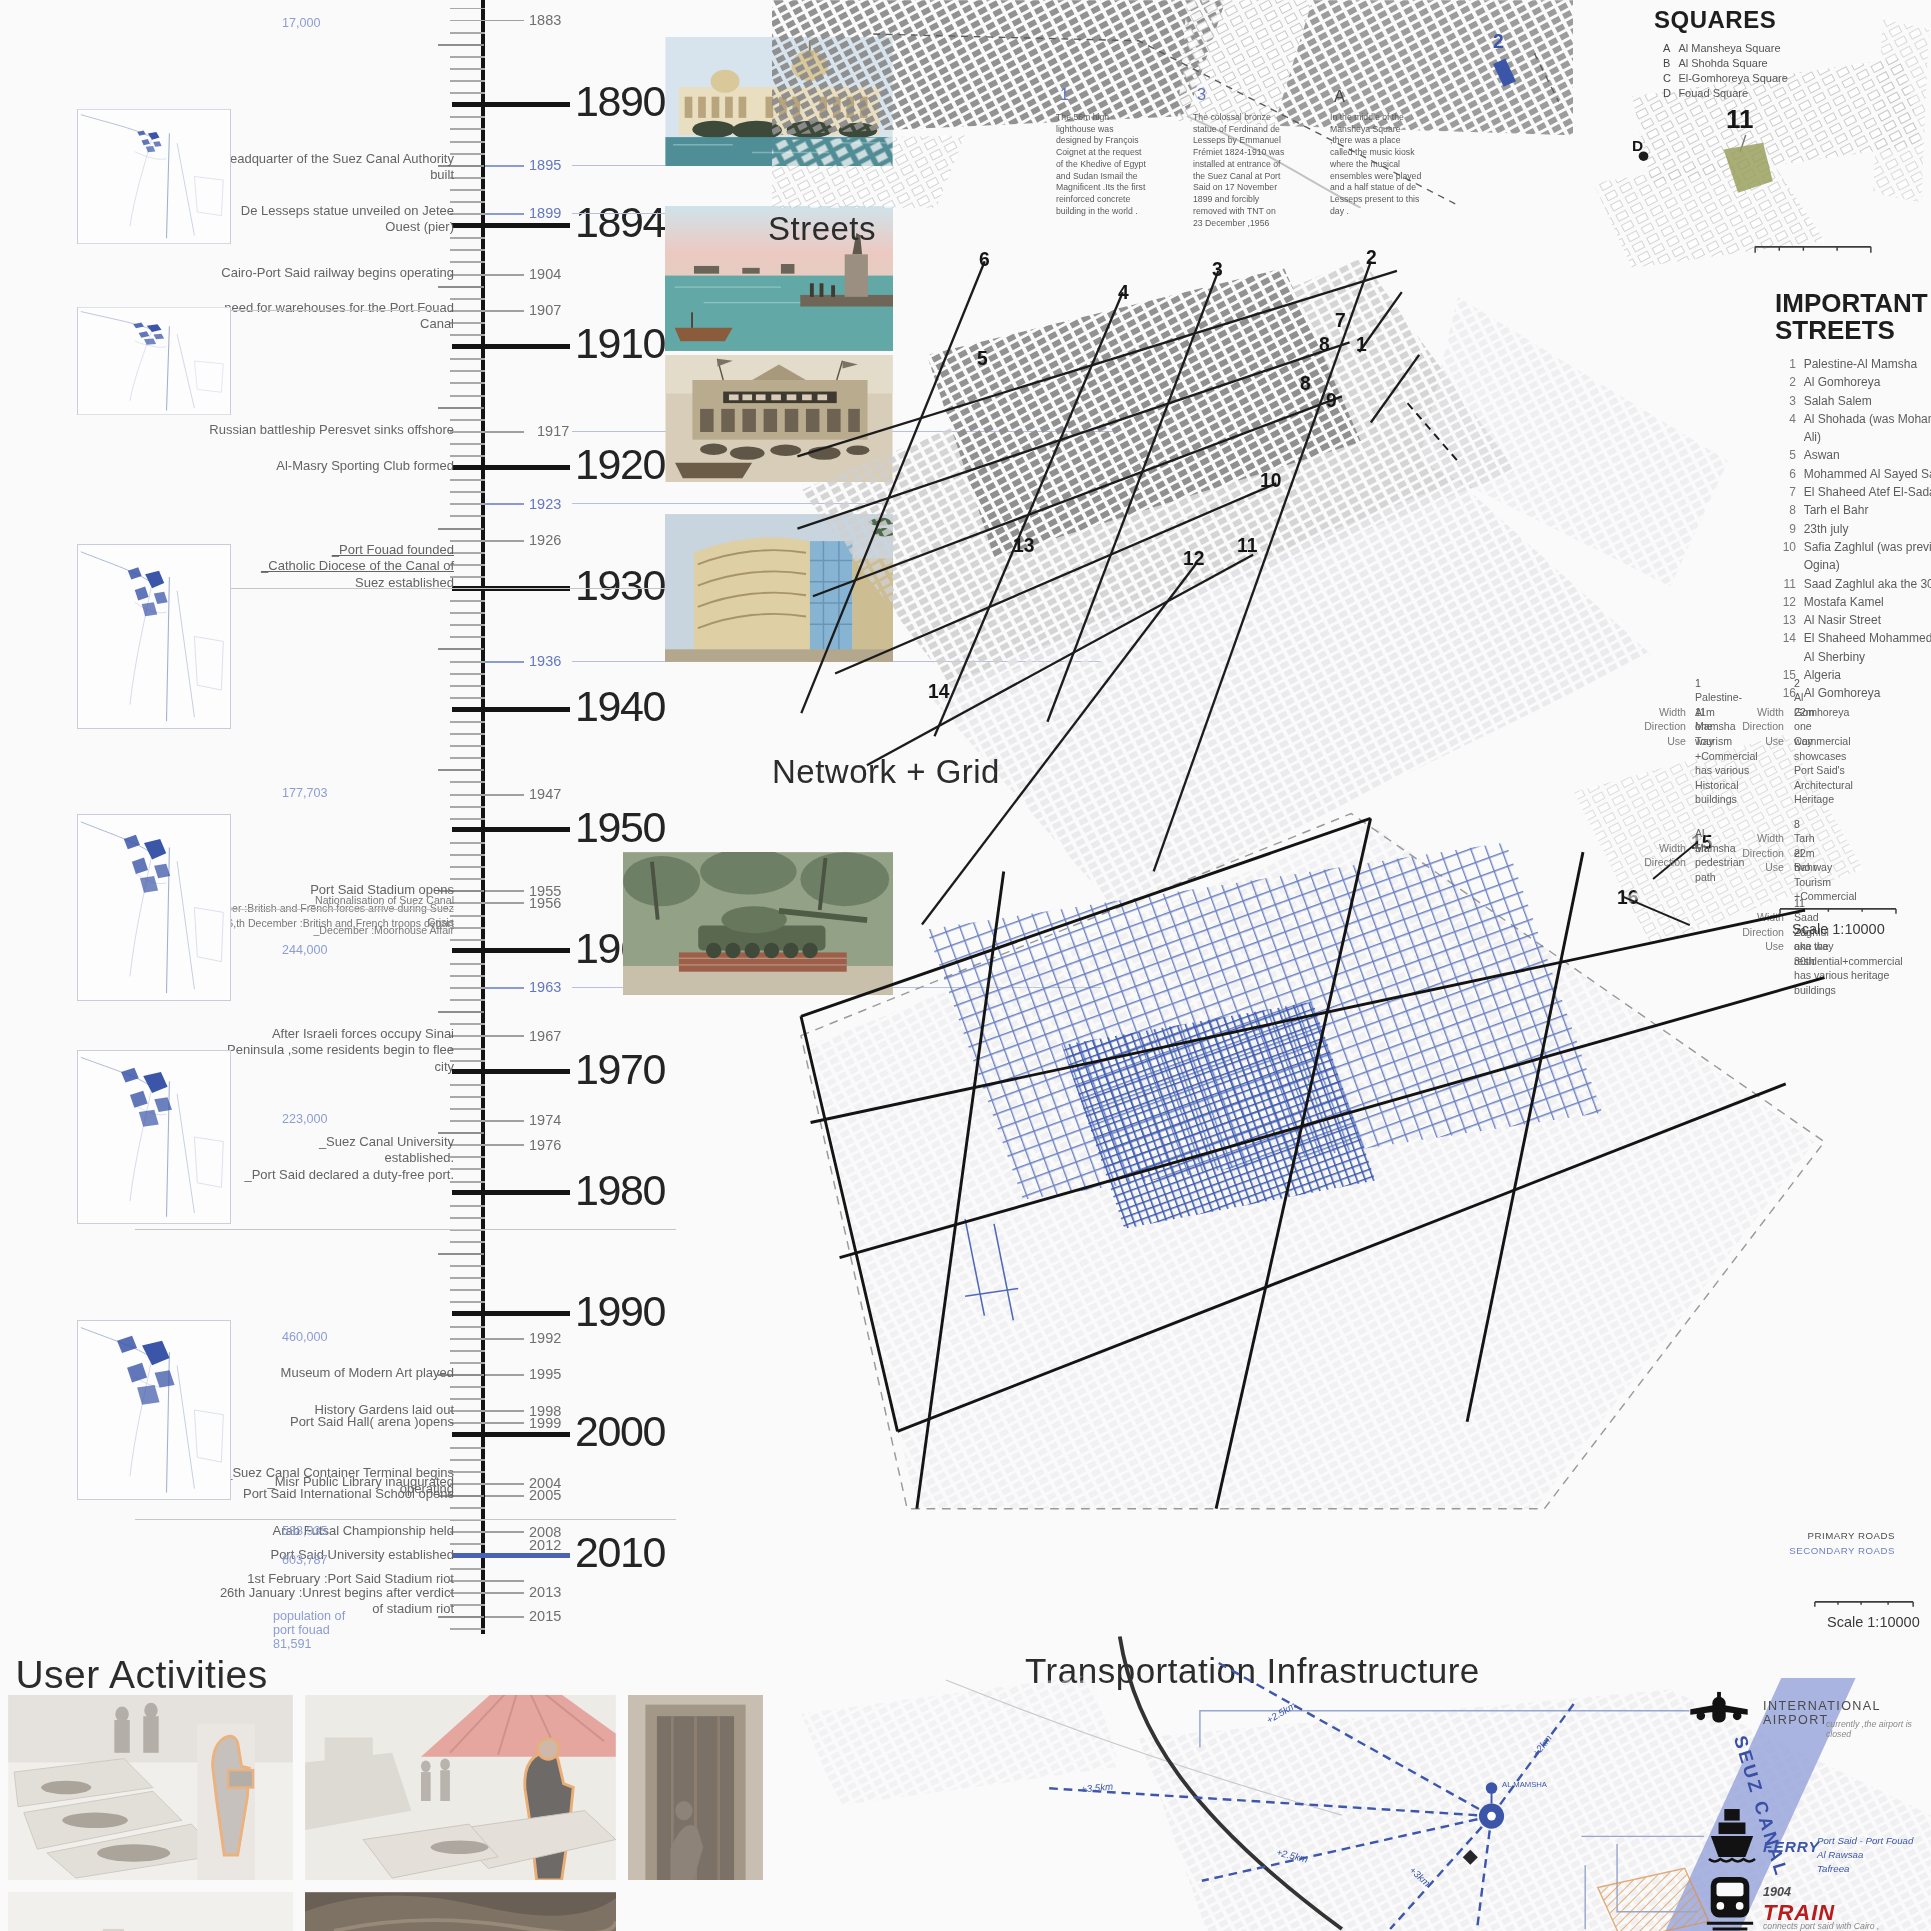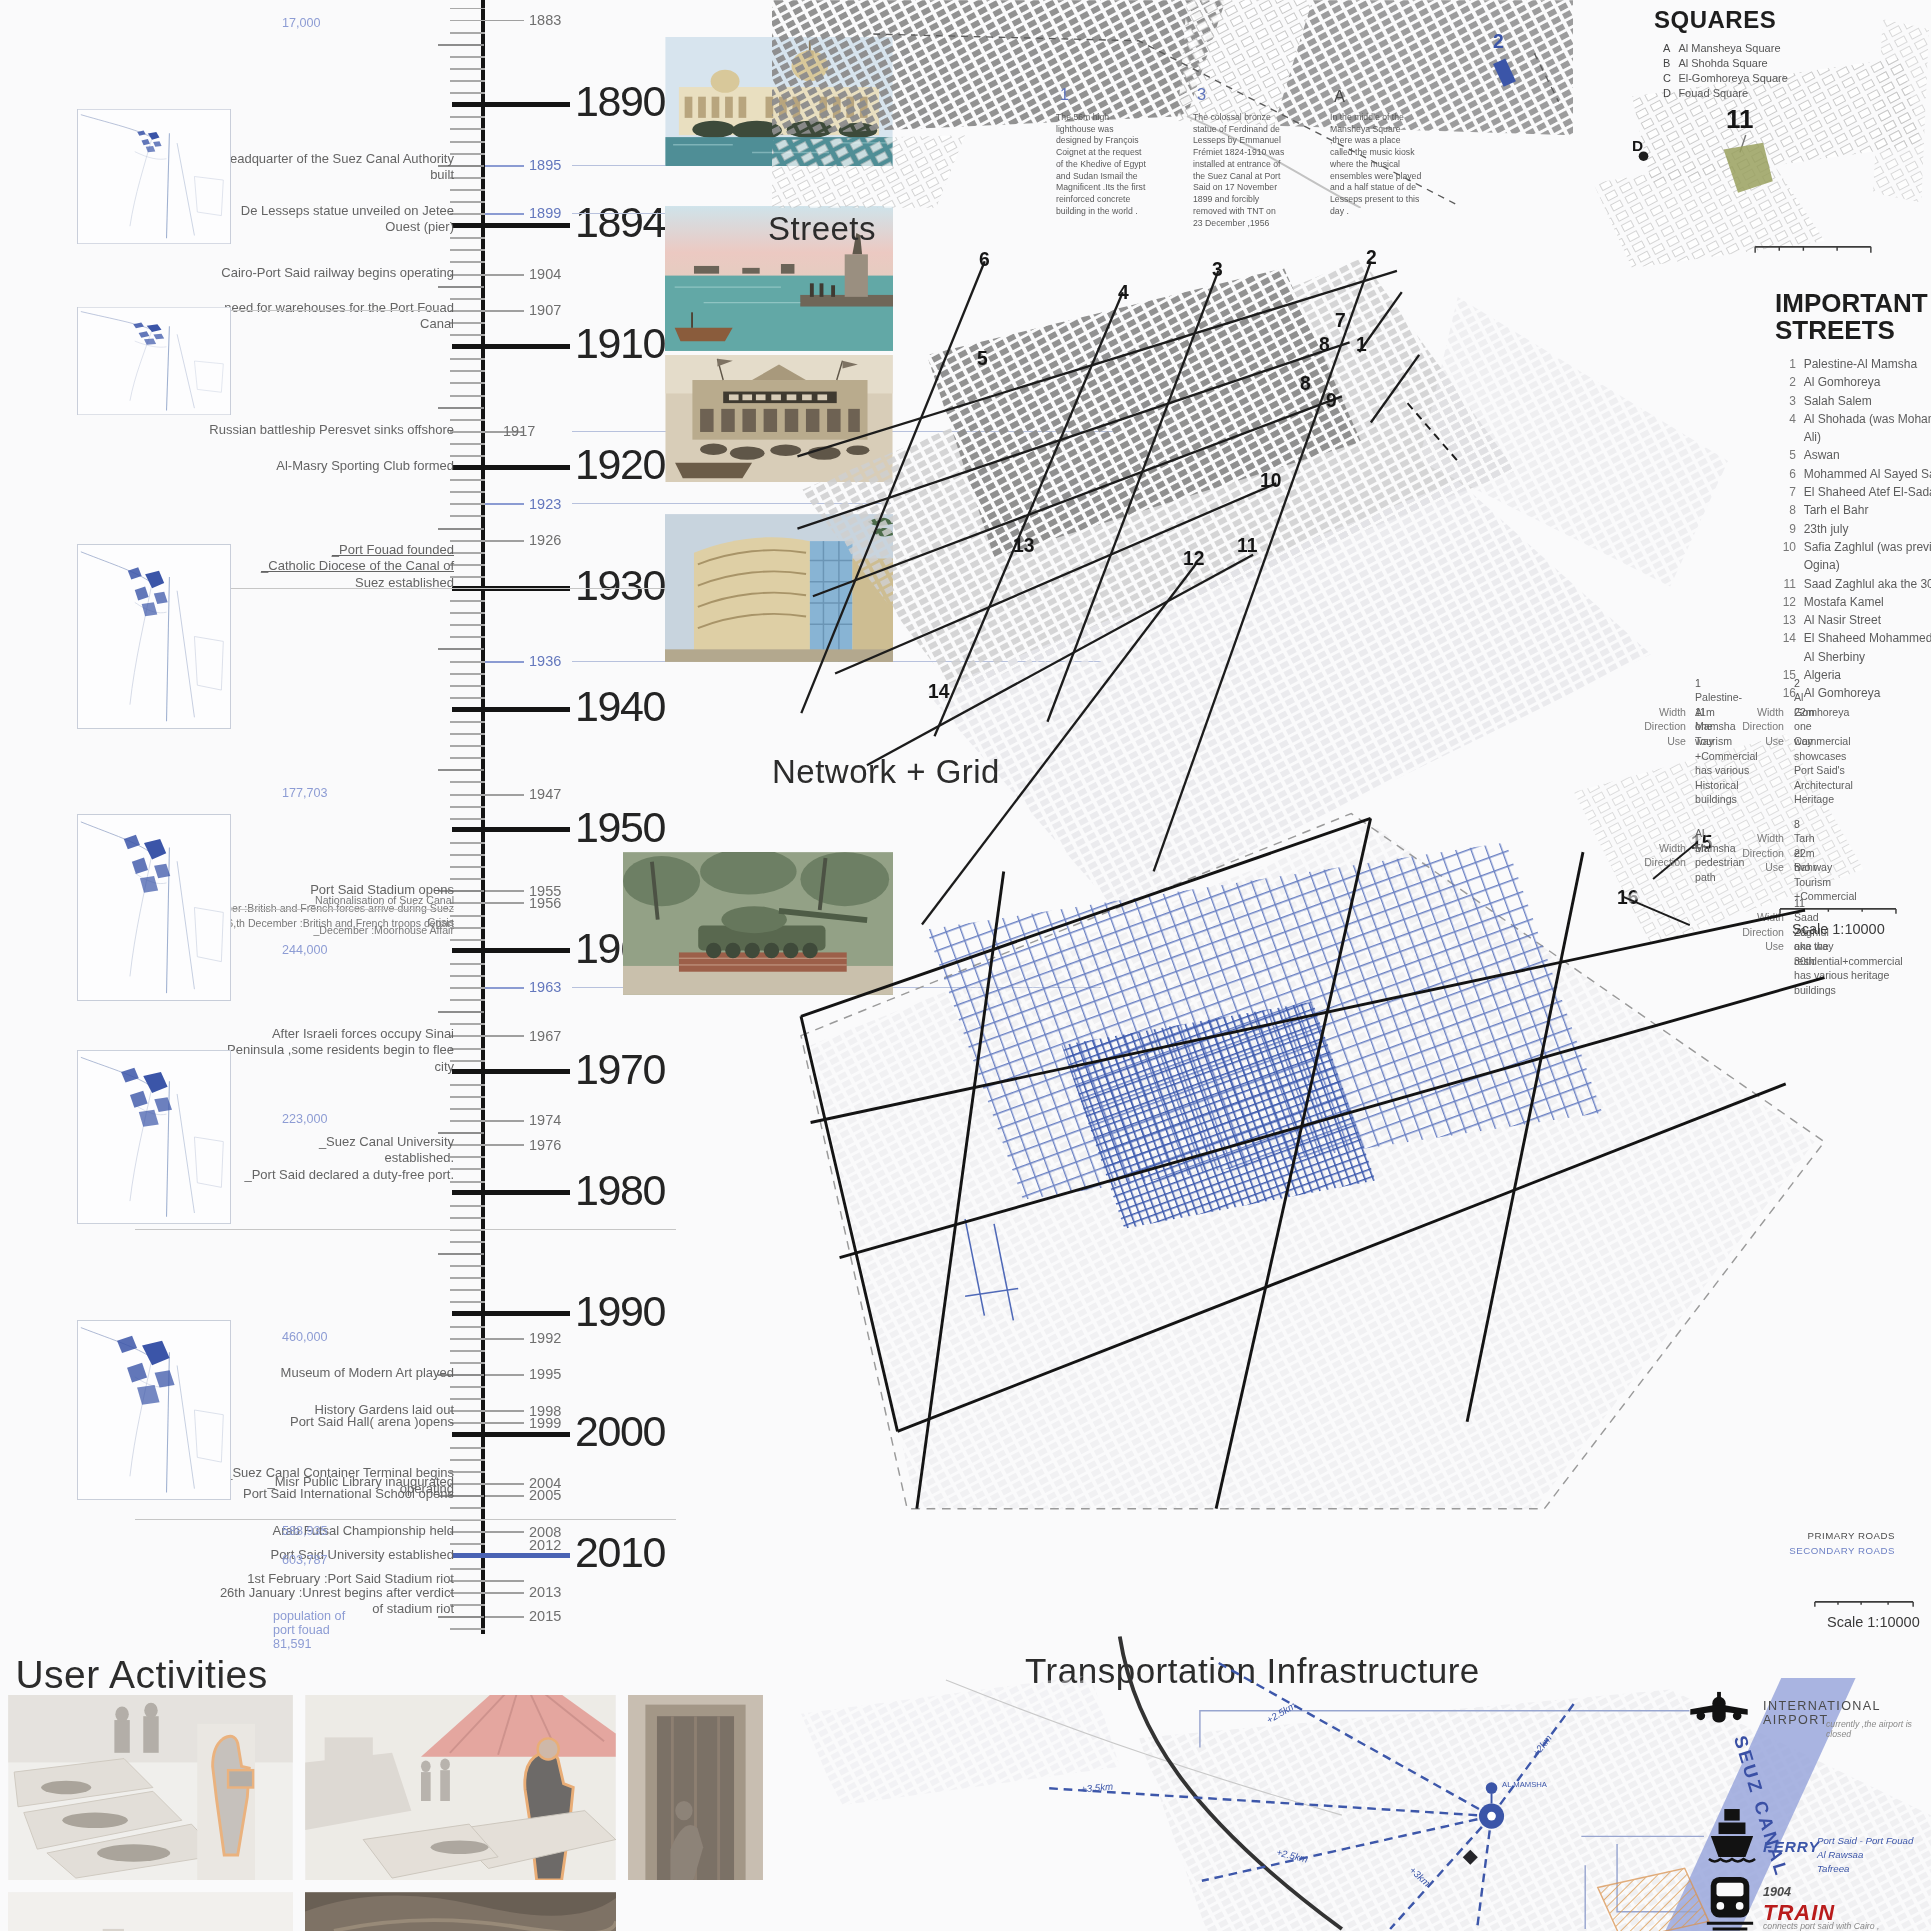--- a/index.html
+++ b/index.html
@@ -247,21 +247,21 @@
       <div class="yrS blue" style="left: 529px; top: 157px;">1895</div>
       <div class="rl" style="left: 572px; top: 165px; width: 108px;"></div>
       <div class="tick sub blue" style="left: 485px; top: 213px; width: 39px;"></div>
       <div class="yrS blue" style="left: 529px; top: 205px;">1899</div>
       <div class="rl" style="left: 572px; top: 213px; width: 108px;"></div>
       <div class="tick sub" style="left: 485px; top: 274px; width: 39px;"></div>
       <div class="yrS" style="left: 529px; top: 266px;">1904</div>
       <div class="tick sub" style="left: 485px; top: 310px; width: 39px;"></div>
       <div class="yrS" style="left: 529px; top: 302px;">1907</div>
       <div class="tick sub" style="left: 485px; top: 431px; width: 39px;"></div>
-      <div class="yrS" style="left: 503px; top: 423px;">1917</div>
+      <div class="yrS" style="left: 537px; top: 423px;">1917</div>
       <div class="rl" style="left: 572px; top: 431px; width: 541px;"></div>
       <div class="tick sub blue" style="left: 485px; top: 503px; width: 39px;"></div>
       <div class="yrS blue" style="left: 529px; top: 496px;">1923</div>
       <div class="rl" style="left: 572px; top: 503px; width: 319px;"></div>
       <div class="tick sub" style="left: 485px; top: 540px; width: 39px;"></div>
       <div class="yrS" style="left: 529px; top: 532px;">1926</div>
       <div class="tick sub blue" style="left: 485px; top: 661px; width: 39px;"></div>
       <div class="yrS blue" style="left: 529px; top: 653px;">1936</div>
       <div class="rl" style="left: 572px; top: 661px; width: 529px;"></div>
       <div class="tick sub" style="left: 485px; top: 794px; width: 39px;"></div>

